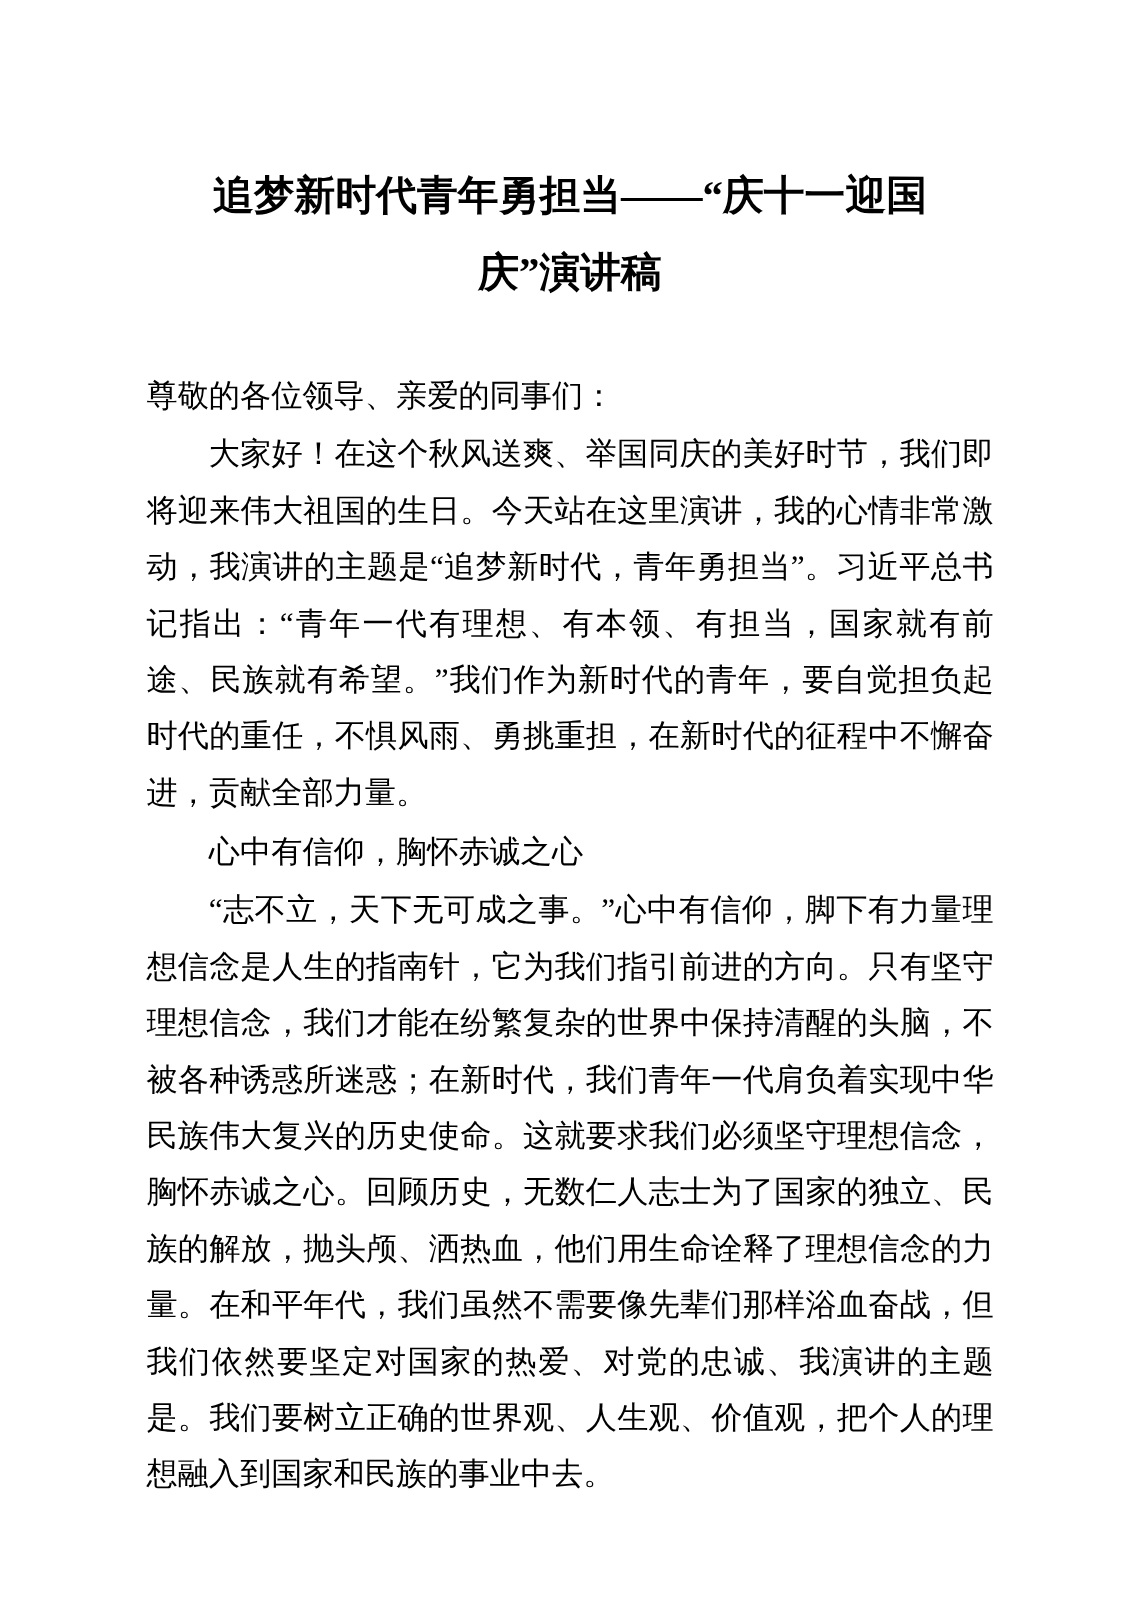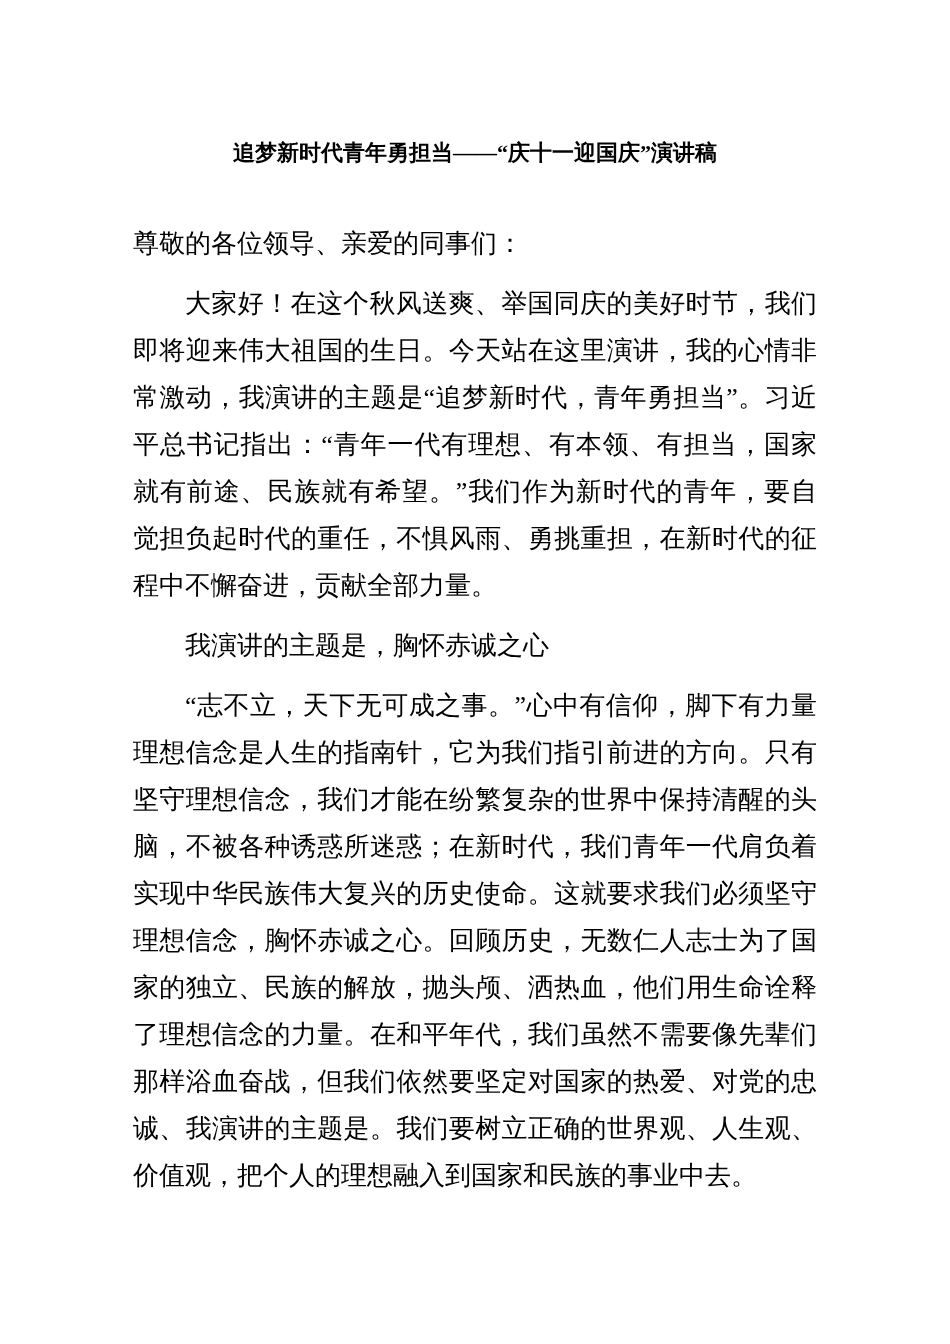--- a/index.html
+++ b/index.html
@@ -14,44 +14,44 @@
       background: #ffffff;
       box-sizing: border-box;
       padding: 132px 120px 0 120px;
       color: #000000;
       font-family: "Liberation Serif", "DejaVu Serif", serif;
       overflow: hidden;
     }
     .doc-title {
       margin: 0 auto 46px auto;
       max-width: 642px;
-      font-size: 22px;
+      font-size: 34px;
       font-weight: 700;
-      line-height: 42px;
+      line-height: 64px;
       text-align: center;
       color: #000000;
     }
     .para {
-      margin: 13px;
+      margin: 2px;
       font-size: 26px;
       line-height: 47px;
       text-align: justify;
       color: #000000;
       word-break: break-all;
     }
     .para.indent {
       text-indent: 2em;
     }
   </style>
 </head>
 <body>
 
 <div class="page">
   <h1 class="doc-title">追梦新时代青年勇担当——“庆十一迎国庆”演讲稿</h1>
 
   <p class="para">尊敬的各位领导、亲爱的同事们：</p>
 
   <p class="para indent">大家好！在这个秋风送爽、举国同庆的美好时节，我们即将迎来伟大祖国的生日。今天站在这里演讲，我的心情非常激动，我演讲的主题是“追梦新时代，青年勇担当”。习近平总书记指出：“青年一代有理想、有本领、有担当，国家就有前途、民族就有希望。”我们作为新时代的青年，要自觉担负起时代的重任，不惧风雨、勇挑重担，在新时代的征程中不懈奋进，贡献全部力量。</p>
 
-  <p class="para indent">我演讲的主题是，胸怀赤诚之心</p>
+  <p class="para indent">心中有信仰，胸怀赤诚之心</p>
 
   <p class="para indent">“志不立，天下无可成之事。”心中有信仰，脚下有力量理想信念是人生的指南针，它为我们指引前进的方向。只有坚守理想信念，我们才能在纷繁复杂的世界中保持清醒的头脑，不被各种诱惑所迷惑；在新时代，我们青年一代肩负着实现中华民族伟大复兴的历史使命。这就要求我们必须坚守理想信念，胸怀赤诚之心。回顾历史，无数仁人志士为了国家的独立、民族的解放，抛头颅、洒热血，他们用生命诠释了理想信念的力量。在和平年代，我们虽然不需要像先辈们那样浴血奋战，但我们依然要坚定对国家的热爱、对党的忠诚、我演讲的主题是。我们要树立正确的世界观、人生观、价值观，把个人的理想融入到国家和民族的事业中去。</p>
 </div>
 
 </body></html>

